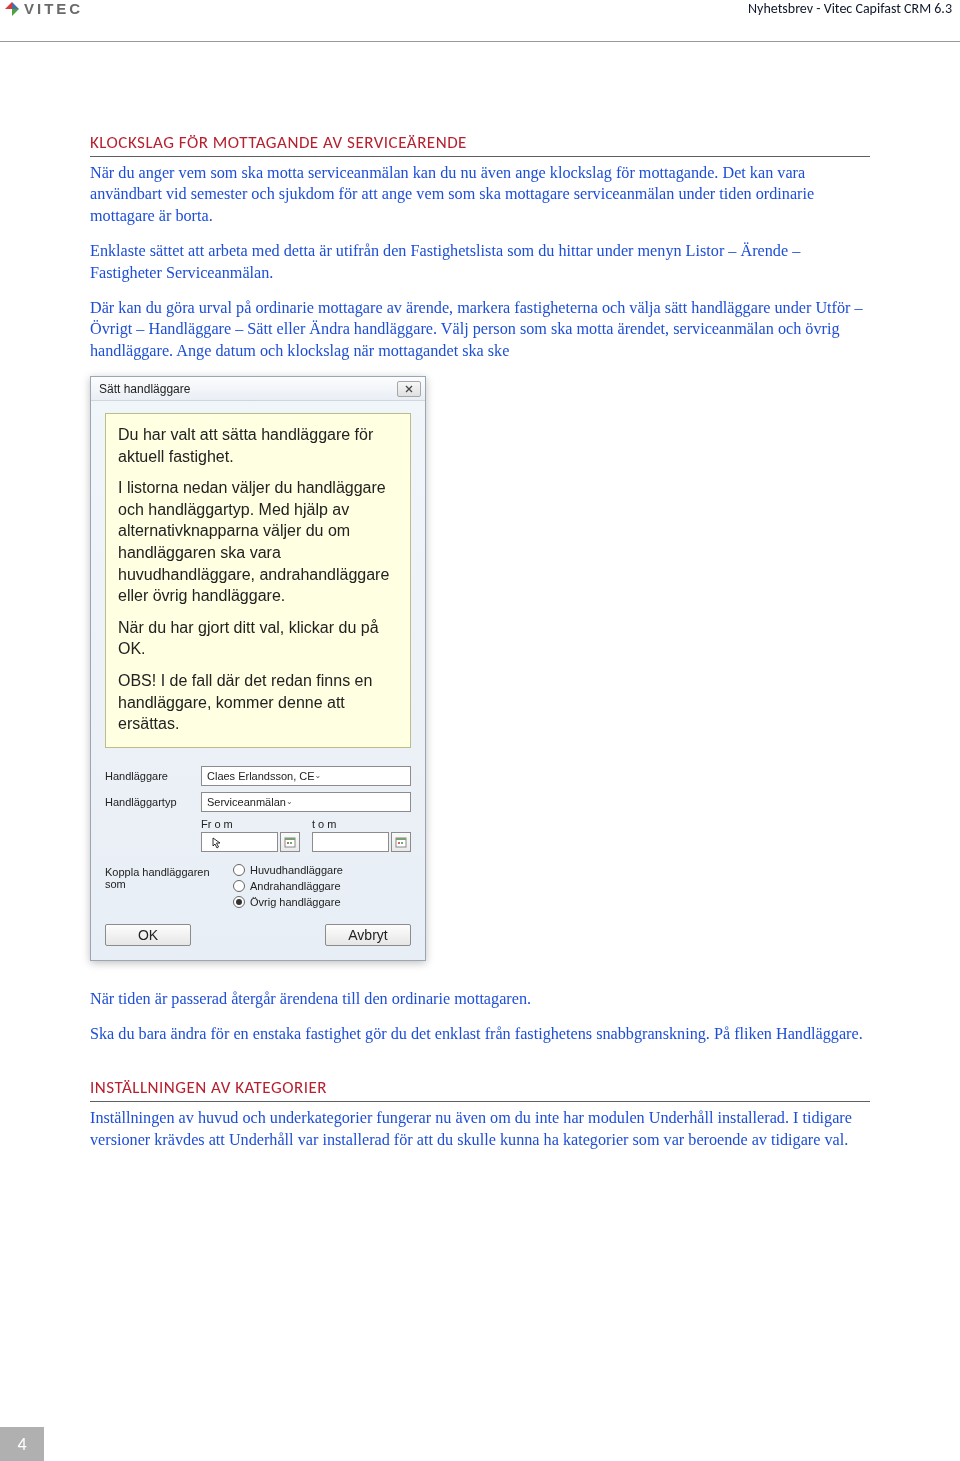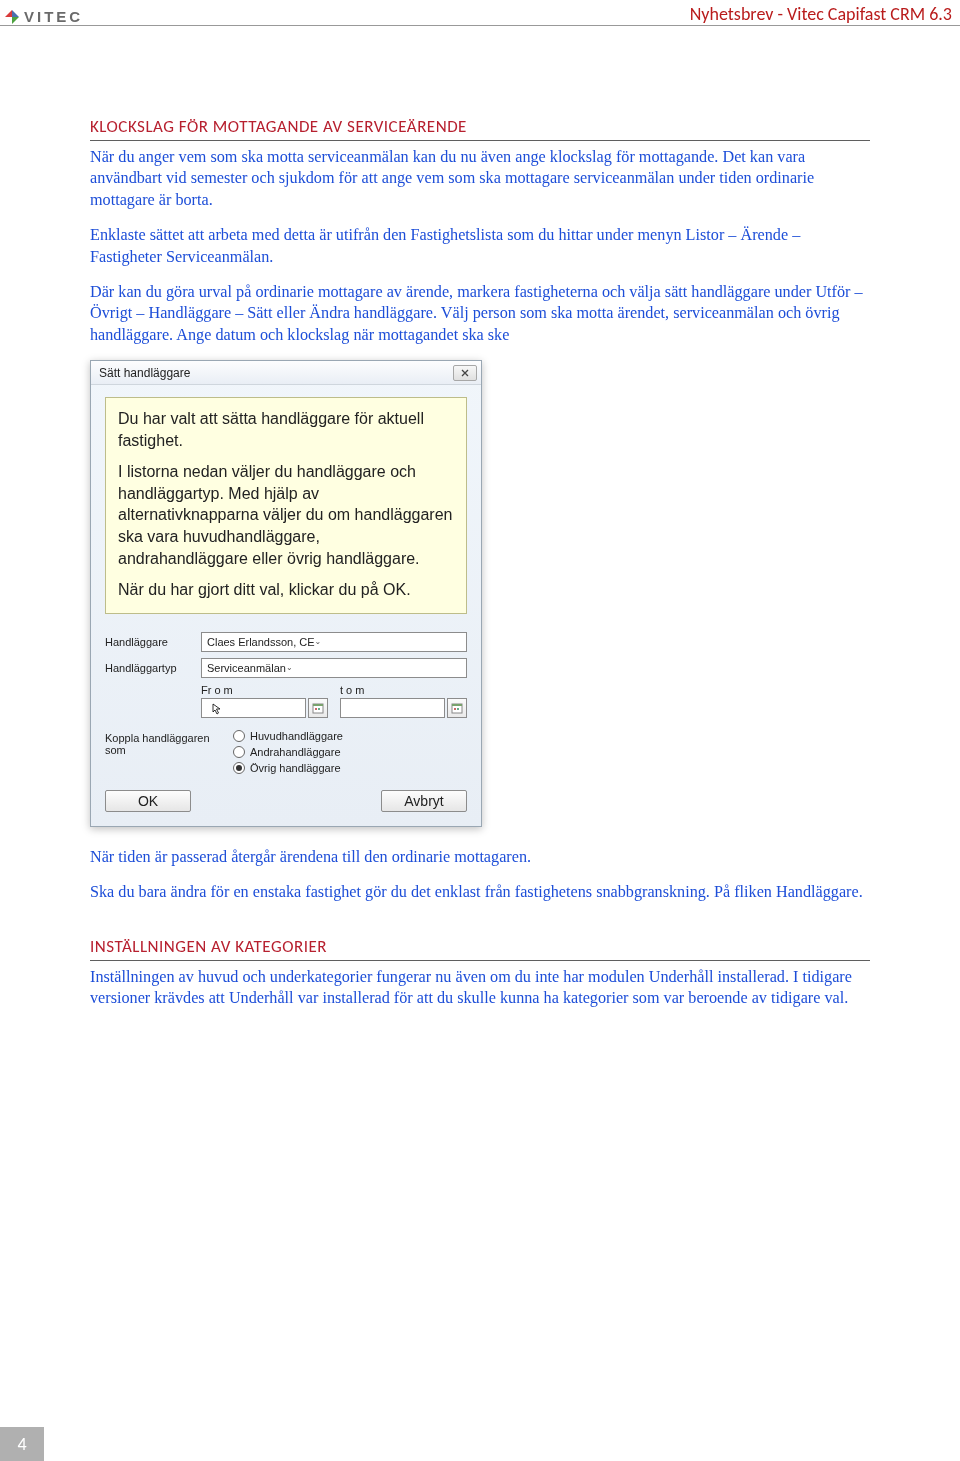--- a/index.html
+++ b/index.html
@@ -5,24 +5,24 @@
   * { box-sizing: border-box; margin: 0; padding: 0; }
   body {
     font-family: Georgia, 'Times New Roman', serif;
     background: #fff;
     width: 960px;
     height: 1461px;
     position: relative;
     color: #000;
   }
   .topbar {
-    height: 26px;
+    height: 42px;
     border-bottom: 1px solid #999;
     display: flex;
-    align-items: flex-end;
+    align-items: flex-start;
     justify-content: space-between;
     padding: 0 8px 0 4px;
   }
   .logo {
     display: flex;
     align-items: center;
     gap: 4px;
   }
   .logo-icon {
     width: 16px; height: 16px;
@@ -30,22 +30,22 @@
   }
   .logo-text {
     font-family: Arial, sans-serif;
     font-weight: bold;
     letter-spacing: 3px;
     color: #6a6a6a;
     font-size: 15px;
   }
   .header-right {
     font-family: Calibri, Arial, sans-serif;
-    font-size: 18px;
-    color: #b91c1c;
+    font-size: 14px;
+    color: #0f172a;
   }
   .content {
     padding: 90px 90px 0 90px;
   }
   .section-heading {
     font-family: Calibri, Arial, sans-serif;
     color: #b7202f;
     font-size: 17px;
     letter-spacing: 0.5px;
     border-bottom: 1px solid #5f5f5f;
@@ -55,26 +55,26 @@
   }
   .section-heading.first { margin-top: 0; }
   .body-text {
     font-size: 16.2px;
     line-height: 1.32;
     margin-bottom: 14px;
     color: #1d4ed8;
   }
   
   .dialog-shell {
-    width: 392px;
+    width: 336px;
     background: linear-gradient(#f1f6fb, #e8eef5);
     border: 1px solid #9aa7b3;
     box-shadow: 0 2px 8px rgba(0,0,0,0.25);
     margin-top: 10px;
-    margin-bottom: 20px;
+    margin-bottom: 28px;
     font-family: Tahoma, Arial, sans-serif;
     font-size: 11px;
     color: #222;
   }
   .dialog-titlebar {
     height: 24px;
     background: linear-gradient(#fdfdfe, #e9eef5);
     border-bottom: 1px solid #cfd6dd;
     display: flex;
     align-items: center;
@@ -239,20 +239,21 @@
         <svg width="8" height="8" viewBox="0 0 8 8">
             <path d="M1 1 L7 7 M7 1 L1 7" stroke="#444" stroke-width="1.3"></path>
           </svg>
       </span>
     </div>
     <div class="dialog-body">
       <div class="yellow-panel">
         <p>Du har valt att sätta handläggare för aktuell fastighet.</p>
         <p>I listorna nedan väljer du handläggare och handläggartyp. Med hjälp av alternativknapparna väljer du om handläggaren ska vara huvudhandläggare, andrahandläggare eller övrig handläggare.</p>
         <p>När du har gjort ditt val, klickar du på OK.</p>
+        <p>OBS! I de fall där det redan finns en handläggare, kommer denne att ersättas.</p>
       </div>
 
       <div class="form-rows">
         <div class="form-row">
           <span class="lbl">Handläggare</span>
           <div class="select-box">
             <span>Claes Erlandsson, CE</span>
             <span class="select-caret">⌄</span>
           </div>
         </div>

